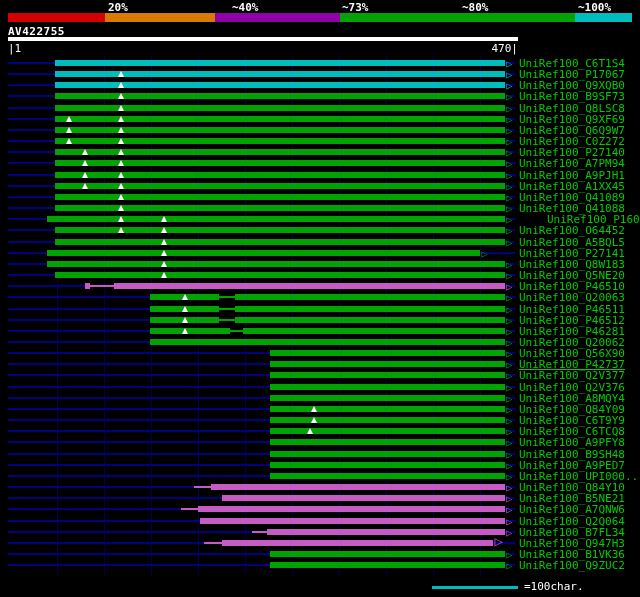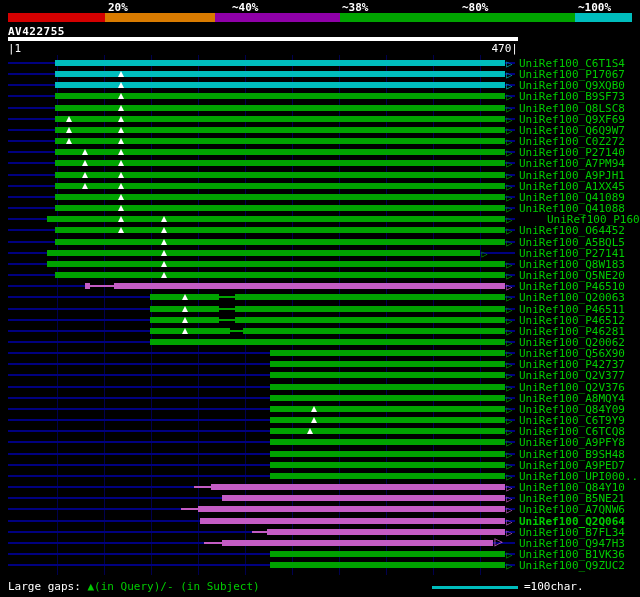--- a/index.html
+++ b/index.html
@@ -29,21 +29,21 @@
   .unit-text{position:absolute;left:524px;top:581px;color:#fff;font-size:11px;line-height:12px;}
 </style>
 </head>
 <body>
 
 <div class="screen">
 
   <div class="scale-labels">
       <span class="scale-label" style="left: 108px;">20%</span>
       <span class="scale-label" style="left: 232px;">~40%</span>
-      <span class="scale-label" style="left: 342px;">~38%</span>
+      <span class="scale-label" style="left: 342px;">~73%</span>
       <span class="scale-label" style="left: 462px;">~80%</span>
       <span class="scale-label" style="left: 578px;">~100%</span>
     </div>
   <div class="scale-bar">
       <div class="seg" style="width: 97px; background: rgb(212, 0, 0);"></div>
       <div class="seg" style="width: 110px; background: rgb(217, 123, 0);"></div>
       <div class="seg" style="width: 125px; background: rgb(143, 0, 168);"></div>
       <div class="seg" style="width: 235px; background: rgb(0, 163, 0);"></div>
       <div class="seg" style="width: 57px; background: rgb(0, 189, 189);"></div>
     </div>
@@ -290,21 +290,21 @@
         <div class="aline" style="left: 270.13px; width: 235.162px; background: rgb(0, 163, 0);"></div>
         <div class="aseg" style="left: 270.13px; width: 235.162px; background: rgb(0, 163, 0);"></div>
         <span class="arrow" style="left: 506.291px; color: rgb(0, 163, 0);">▷</span>
         <span class="rowlabel" style="color: rgb(0, 204, 0);">UniRef100_Q56X90</span>
       </div>
       <div class="row" style="top: 359.32px;">
         <div class="baseline" style="left: 8px; width: 507px; background: rgb(0, 0, 128);"></div>
         <div class="aline" style="left: 270.13px; width: 235.162px; background: rgb(0, 163, 0);"></div>
         <div class="aseg" style="left: 270.13px; width: 235.162px; background: rgb(0, 163, 0);"></div>
         <span class="arrow" style="left: 506.291px; color: rgb(0, 163, 0);">▷</span>
-        <span class="rowlabel" style="color: rgb(0, 204, 0);">UniRef100_P42737</span>
+        <span class="rowlabel" style="color: rgb(0, 204, 0); text-decoration: underline;">UniRef100_P42737</span>
       </div>
       <div class="row" style="top: 370.48px;">
         <div class="baseline" style="left: 8px; width: 507px; background: rgb(0, 0, 128);"></div>
         <div class="aline" style="left: 270.13px; width: 235.162px; background: rgb(0, 163, 0);"></div>
         <div class="aseg" style="left: 270.13px; width: 235.162px; background: rgb(0, 163, 0);"></div>
         <span class="arrow" style="left: 506.291px; color: rgb(0, 163, 0);">▷</span>
         <span class="rowlabel" style="color: rgb(0, 204, 0);">UniRef100_Q2V377</span>
       </div>
       <div class="row" style="top: 381.64px;">
         <div class="baseline" style="left: 8px; width: 507px; background: rgb(0, 0, 128);"></div>
@@ -391,21 +391,21 @@
         <div class="aline" style="left: 180.596px; width: 324.696px; background: rgb(196, 92, 196);"></div>
         <div class="aseg" style="left: 197.855px; width: 307.436px; background: rgb(196, 92, 196);"></div>
         <span class="arrow" style="left: 506.291px; color: rgb(196, 92, 196);">▷</span>
         <span class="rowlabel" style="color: rgb(0, 204, 0);">UniRef100_A7QNW6</span>
       </div>
       <div class="row" style="top: 515.56px;">
         <div class="baseline" style="left: 8px; width: 507px; background: rgb(0, 0, 128);"></div>
         <div class="aline" style="left: 200.013px; width: 305.279px; background: rgb(196, 92, 196);"></div>
         <div class="aseg" style="left: 200.013px; width: 305.279px; background: rgb(196, 92, 196);"></div>
         <span class="arrow" style="left: 506.291px; color: rgb(196, 92, 196);">▷</span>
-        <span class="rowlabel" style="color: rgb(0, 204, 0); font-weight: bold;">UniRef100_Q2Q064</span>
+        <span class="rowlabel" style="color: rgb(0, 204, 0);">UniRef100_Q2Q064</span>
       </div>
       <div class="row" style="top: 526.72px;">
         <div class="baseline" style="left: 8px; width: 507px; background: rgb(0, 0, 128);"></div>
         <div class="aline" style="left: 251.791px; width: 253.5px; background: rgb(196, 92, 196);"></div>
         <div class="aseg" style="left: 266.894px; width: 238.398px; background: rgb(196, 92, 196);"></div>
         <span class="arrow" style="left: 506.291px; color: rgb(196, 92, 196);">▷</span>
         <span class="rowlabel" style="color: rgb(0, 204, 0);">UniRef100_B7FL34</span>
       </div>
       <div class="row" style="top: 537.88px;">
         <div class="baseline" style="left: 8px; width: 507px; background: rgb(0, 0, 128);"></div>
@@ -423,18 +423,17 @@
       </div>
       <div class="row" style="top: 560.2px;">
         <div class="baseline" style="left: 8px; width: 507px; background: rgb(0, 0, 128);"></div>
         <div class="aline" style="left: 270.13px; width: 235.162px; background: rgb(0, 163, 0);"></div>
         <div class="aseg" style="left: 270.13px; width: 235.162px; background: rgb(0, 163, 0);"></div>
         <span class="arrow" style="left: 506.291px; color: rgb(0, 163, 0);">▷</span>
         <span class="rowlabel" style="color: rgb(0, 204, 0);">UniRef100_Q9ZUC2</span>
       </div>
     </div>
 
-  <div class="legend"><span>Large gaps: </span><span class="detail">▲(in Query)/- (in Subject)</span></div>
 
   <div class="unit-line" style="background: rgb(0, 189, 189);"></div>
   <span class="unit-text">=100char.</span>
 
 </div>
 
 </body></html>

